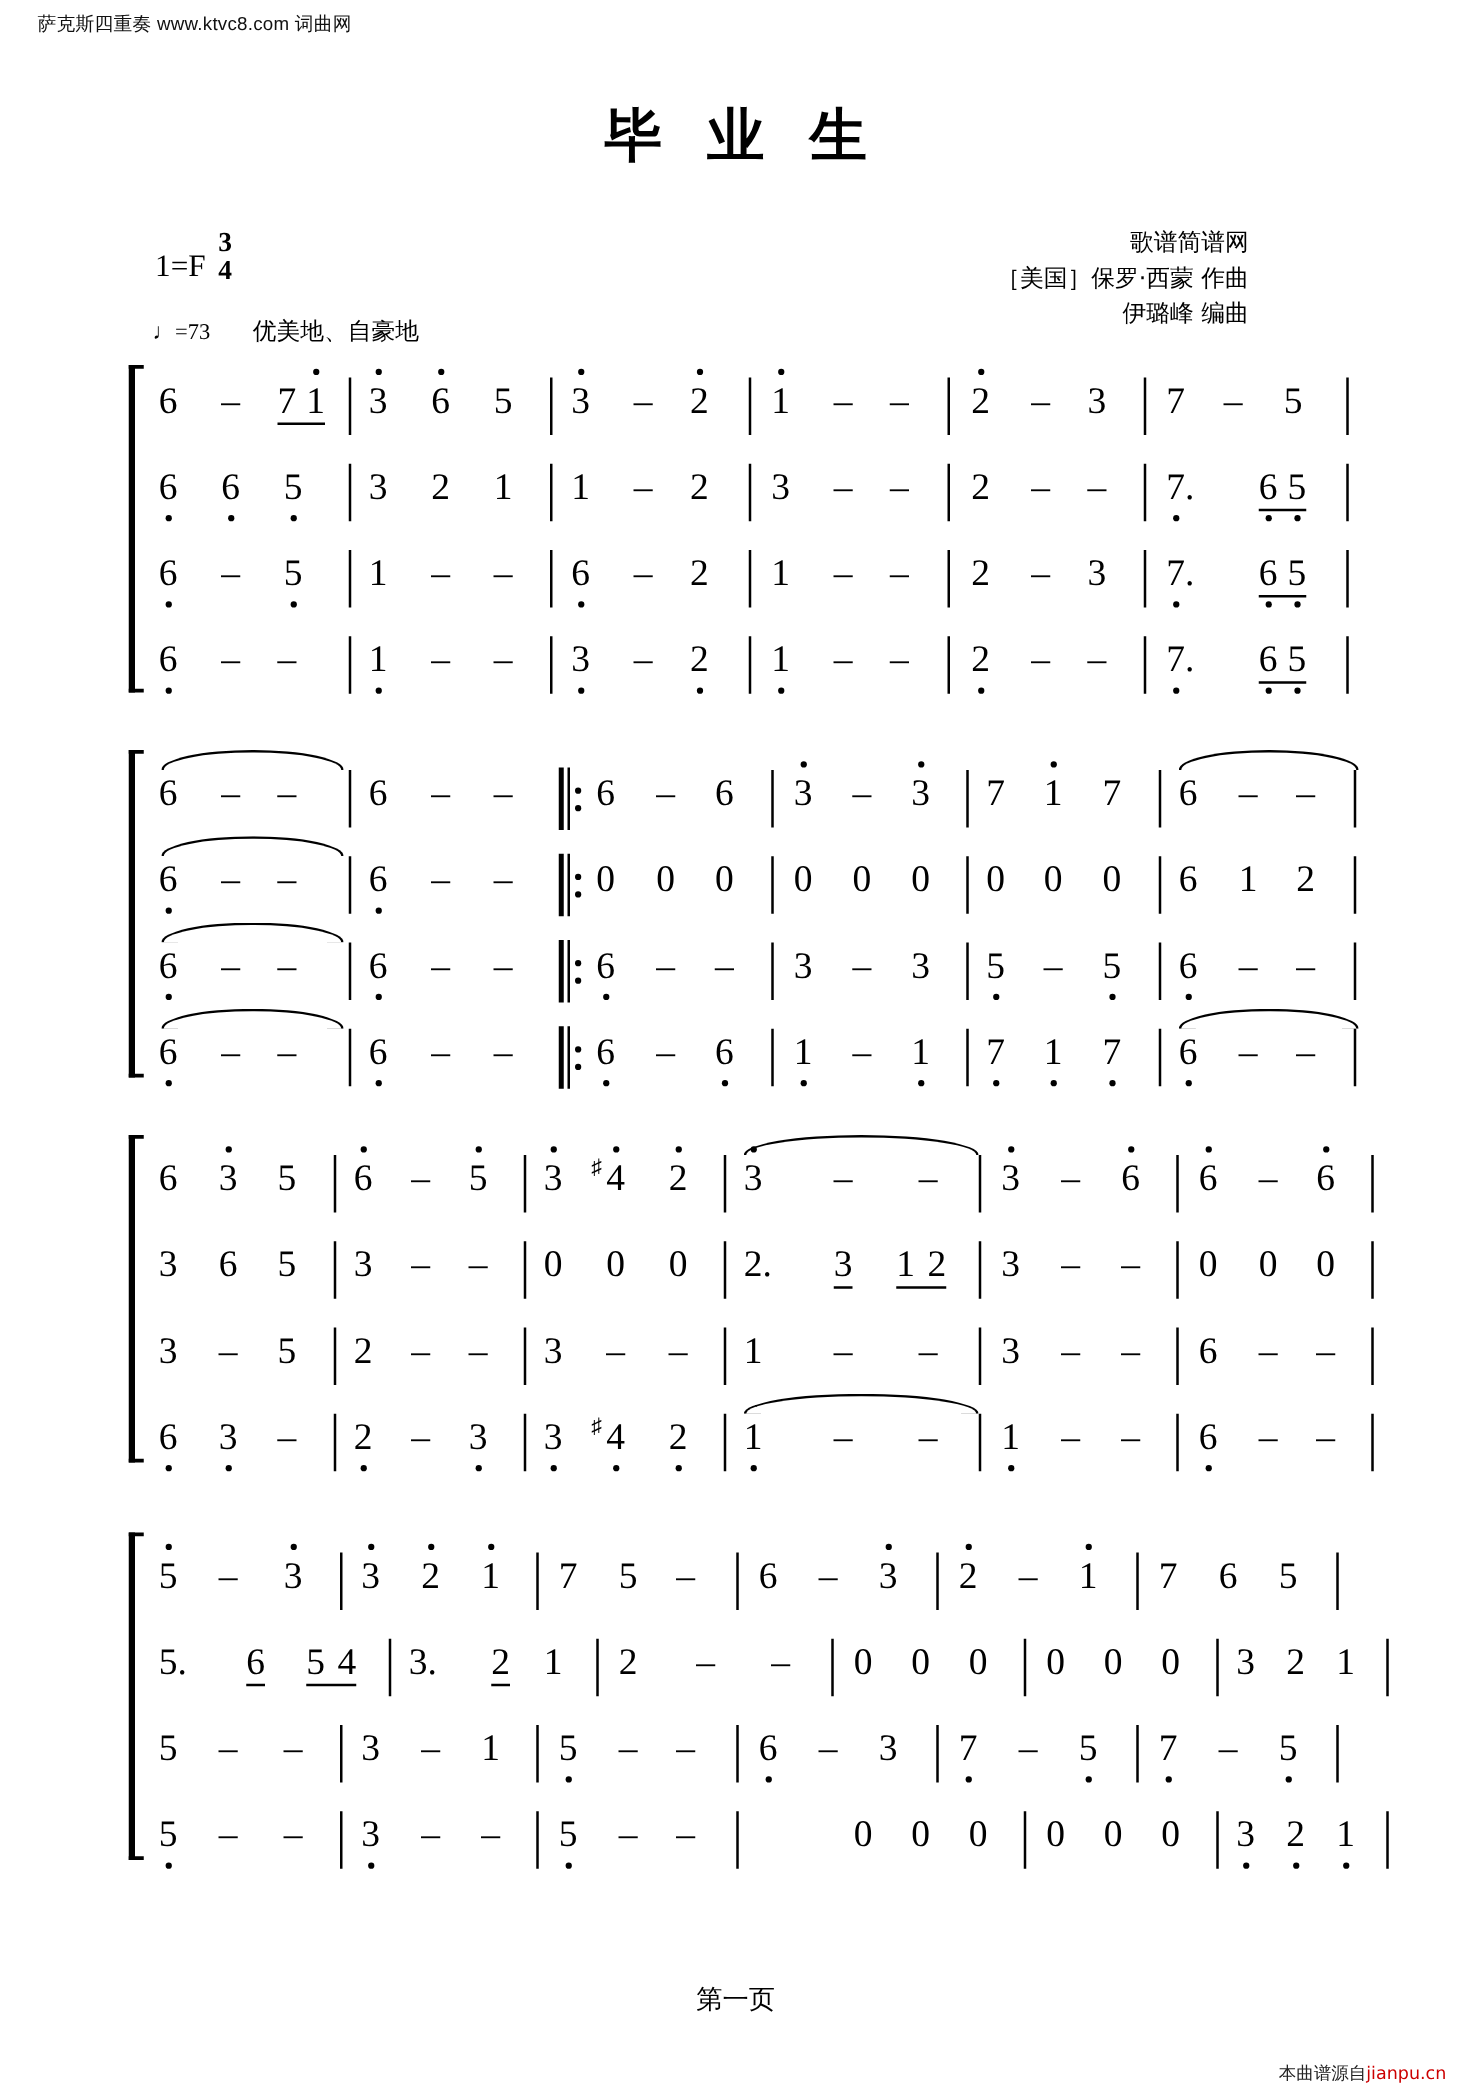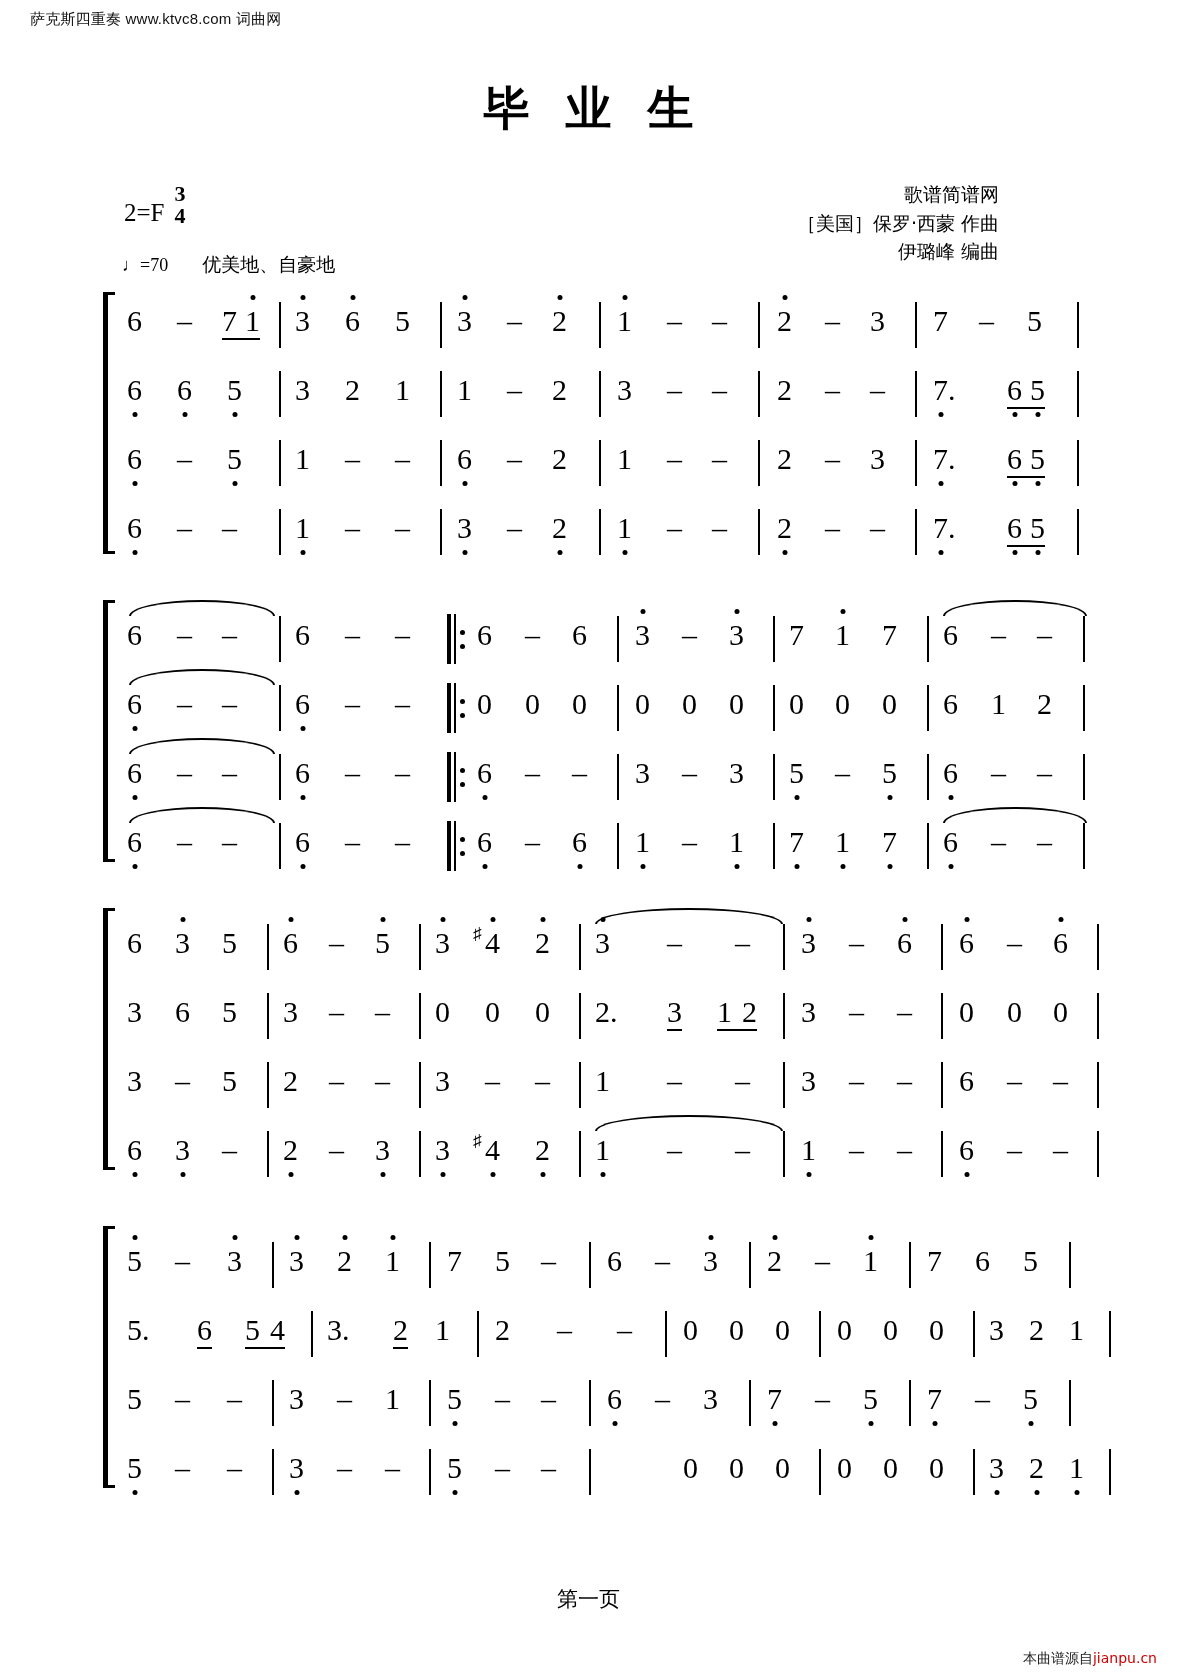--- a/index.html
+++ b/index.html
@@ -207,31 +207,31 @@
   .bottom-watermark .site { color: #c00; }
 </style>
 </head>
 <body>
 
 <div class="top-watermark">萨克斯四重奏 www.ktvc8.com 词曲网</div>
 
 <div class="title">毕业生</div>
 
 <div class="keysig">
-  <span>2=F</span><span class="frac"><span class="num">3</span><span class="den">4</span></span>
+  <span>1=F</span><span class="frac"><span class="num">3</span><span class="den">4</span></span>
 </div>
 
 <div class="credits">
   <div>歌谱简谱网</div>
   <div>［美国］保罗·西蒙  作曲</div>
   <div>伊璐峰  编曲</div>
 </div>
 
 <div class="tempo">
-  <span class="bpm">♩=70</span><span class="expr">优美地、自豪地</span>
+  <span class="bpm">♩=73</span><span class="expr">优美地、自豪地</span>
 </div>
 
 <div class="system" style="top:292px;height:262px;">
   <div class="sys-brace"></div>
 
   <div class="staff-row">
     <div class="note" style="left:10px;top:14px;"><span class="g">6</span></div>
     <div class="note" style="left:60px;top:14px;"><span class="g">–</span></div>
     <div class="note underline1" style="left:105px;top:14px;"><span class="g">7</span><span class="g dot-hi" style="margin-left:8px;">1</span></div>
     <div class="measure-line" style="left:162px;"></div>

